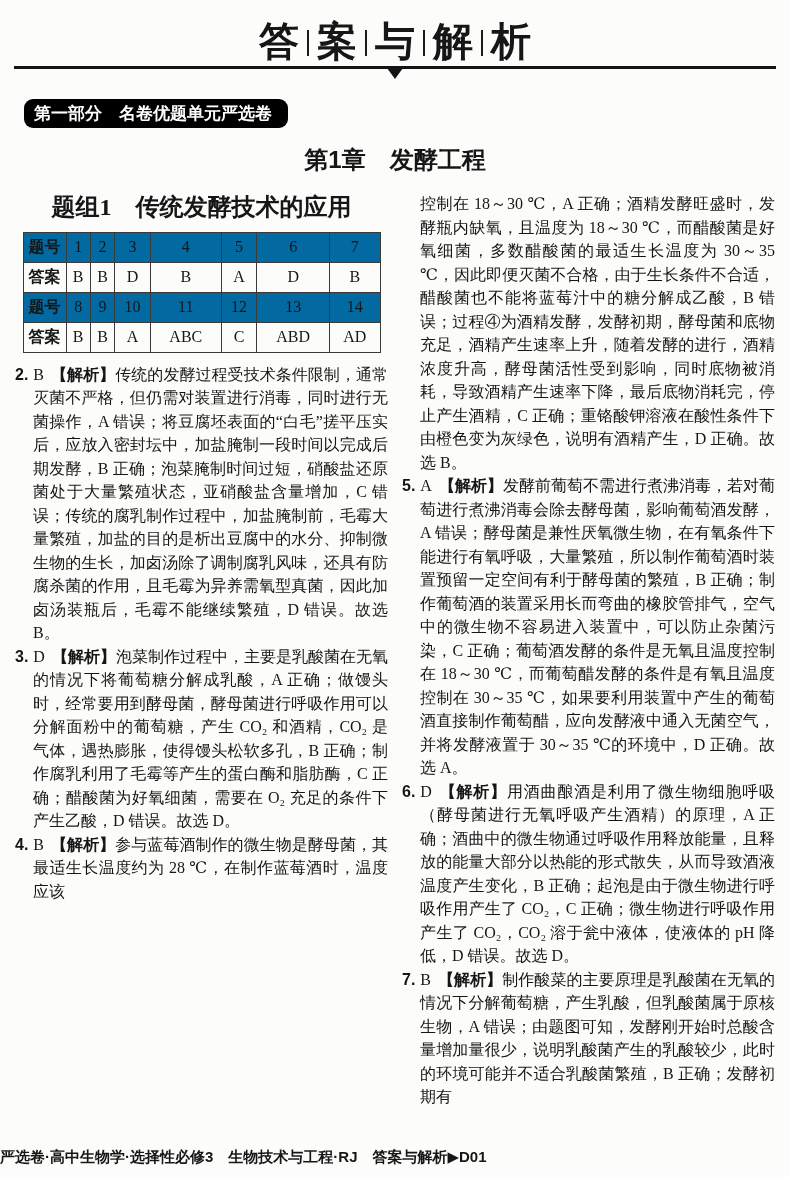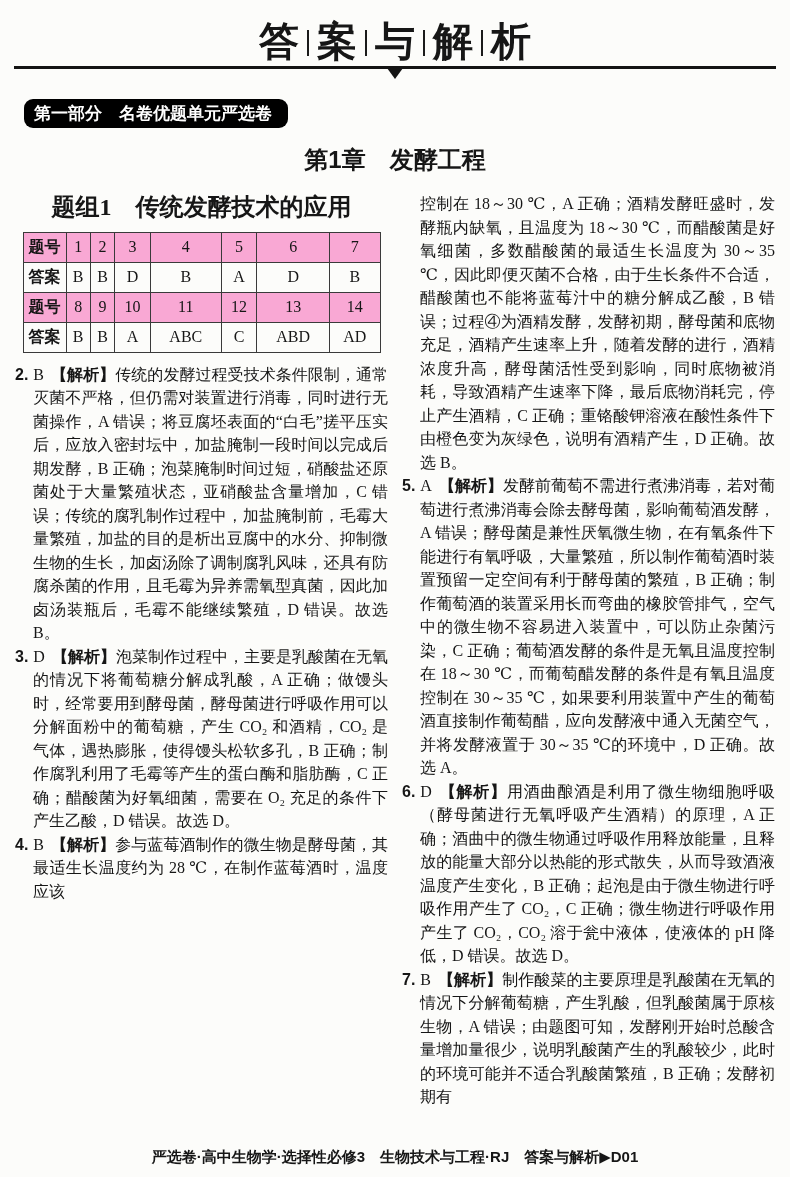--- a/index.html
+++ b/index.html
@@ -72,32 +72,31 @@
     border-collapse:collapse;
     width:358px;margin:0 auto 10px auto;
     text-align:center;font-size:16px;
     border:1.5px solid #2e2e2e;
   }
   table.answers td{border:1px solid #3a3a3a;height:29px;padding:0;}
   table.answers td.label{
     font-weight:bold;width:42px;
     font-family:"Liberation Sans","DejaVu Sans",sans-serif;
   }
-  table.answers tr.shaded td{background:#f9a8d4;}
+  table.answers tr.shaded td{background:#0369a1;}
 
   .item{margin:0;padding-left:18px;text-indent:-18px;}
   .item .head{font-weight:bold;font-family:"Liberation Sans","DejaVu Sans",sans-serif;}
   .item .ans{margin:0 7px 0 5px;}
   .item .tag{font-weight:bold;font-family:"Liberation Sans","DejaVu Sans",sans-serif;}
   .continuation{margin:0 0 0 18px;}
 
   
   .footer{
     position:absolute;left:0;right:0;bottom:10px;
-    text-align:center;
     font-family:"Liberation Sans","DejaVu Sans",sans-serif;
     font-weight:bold;font-size:15px;
   }
 </style>
 </head>
 <body>
 
 <div class="page">
 
   

